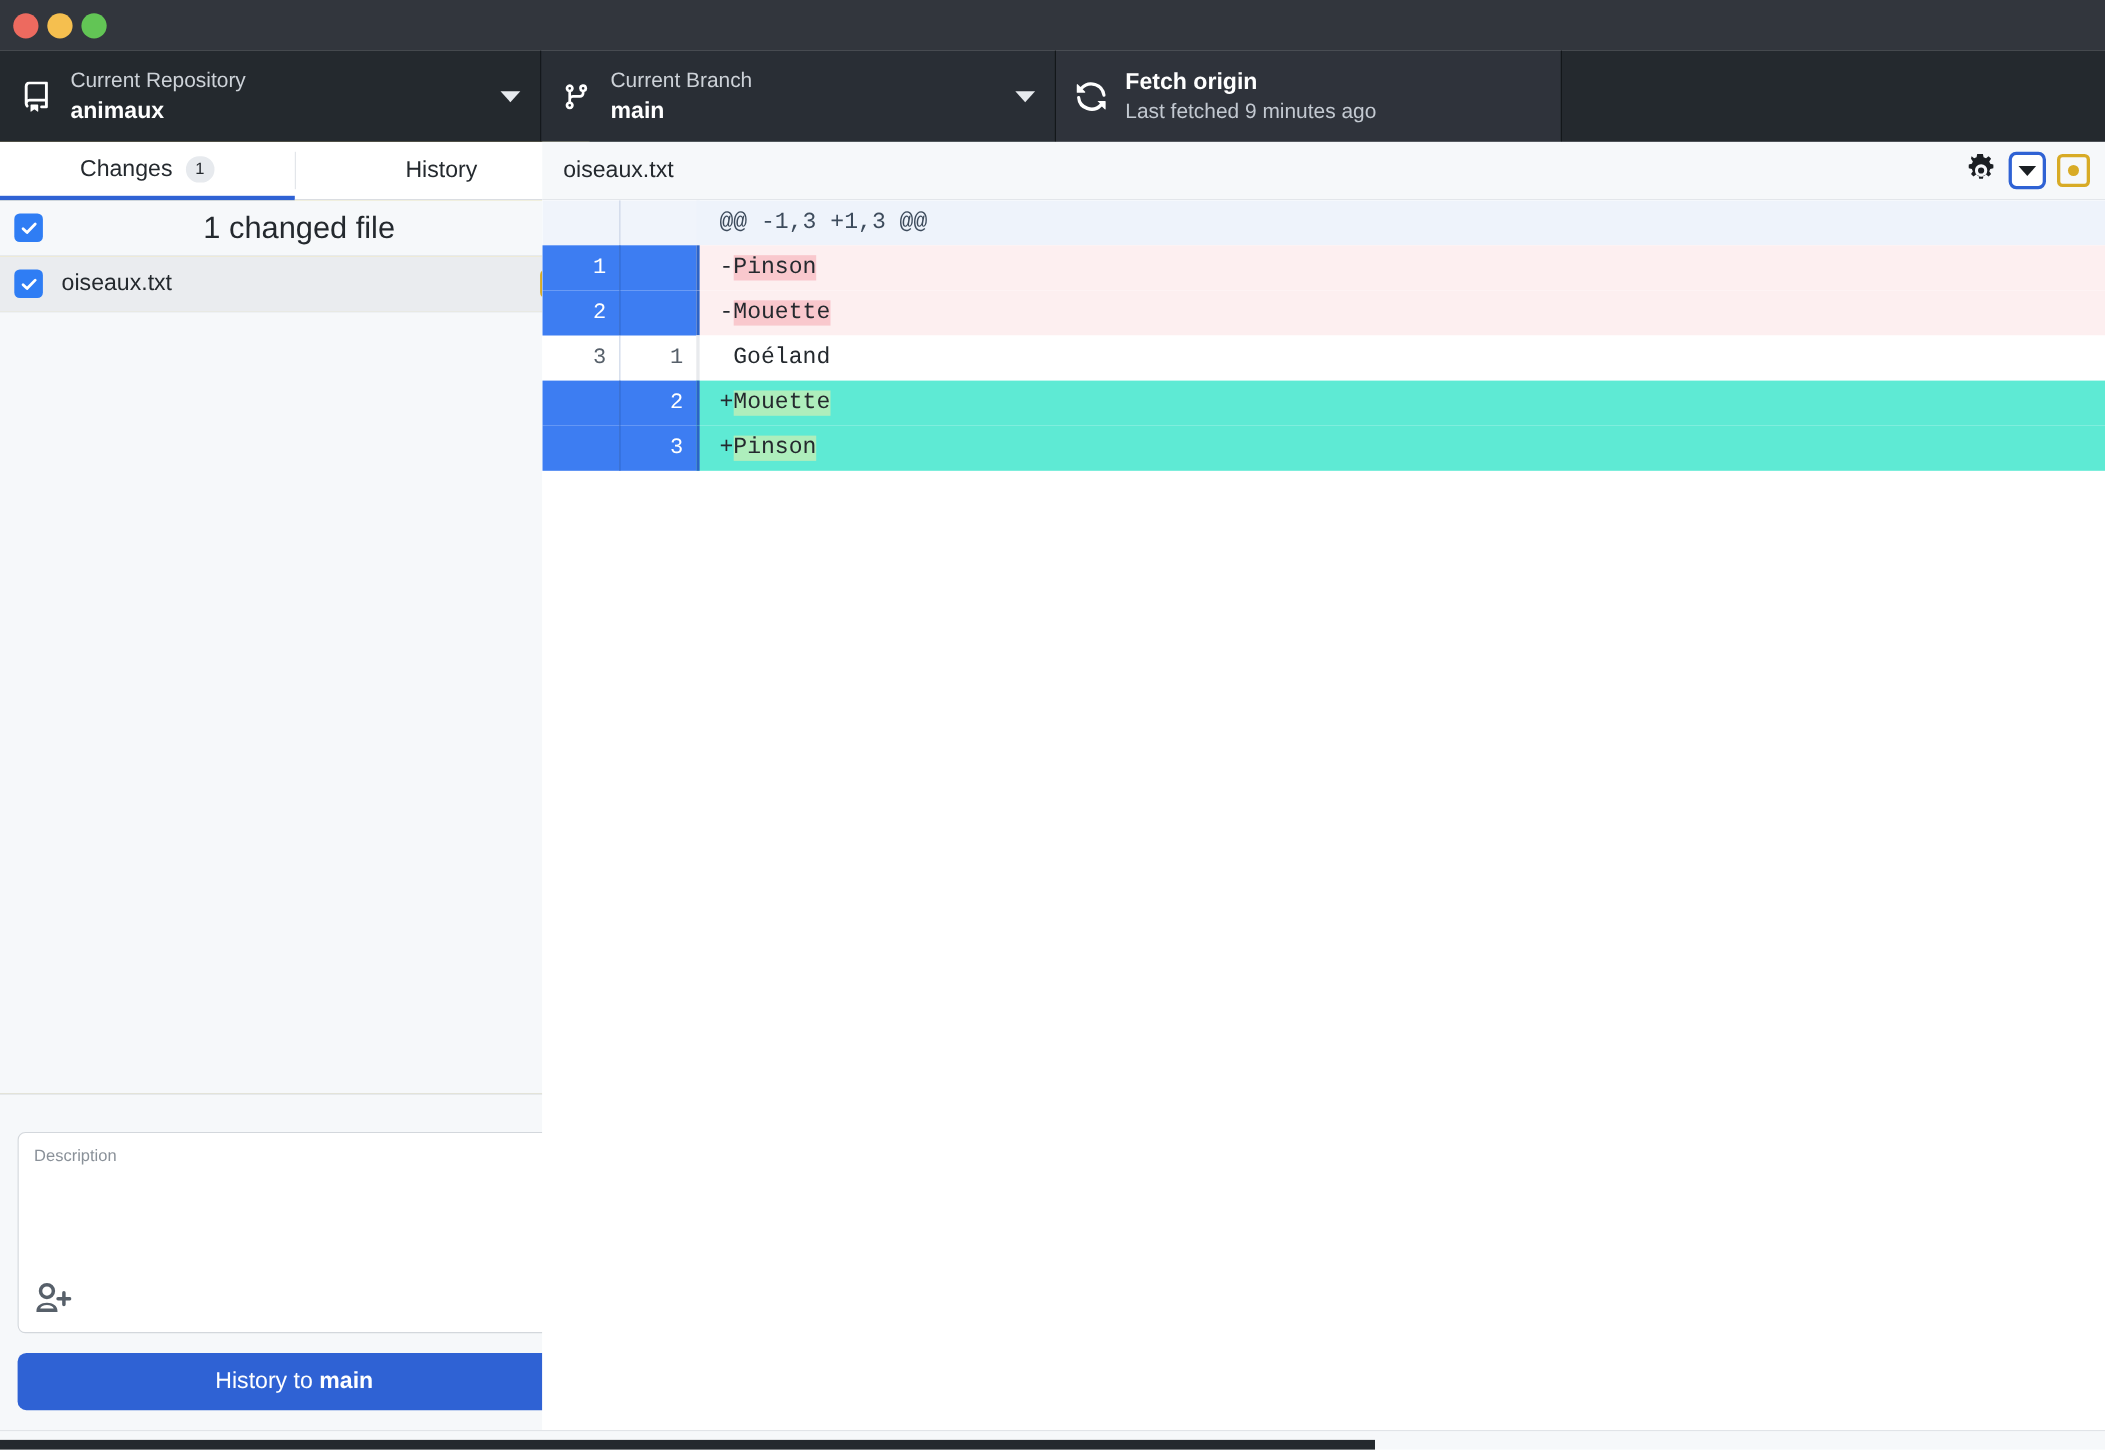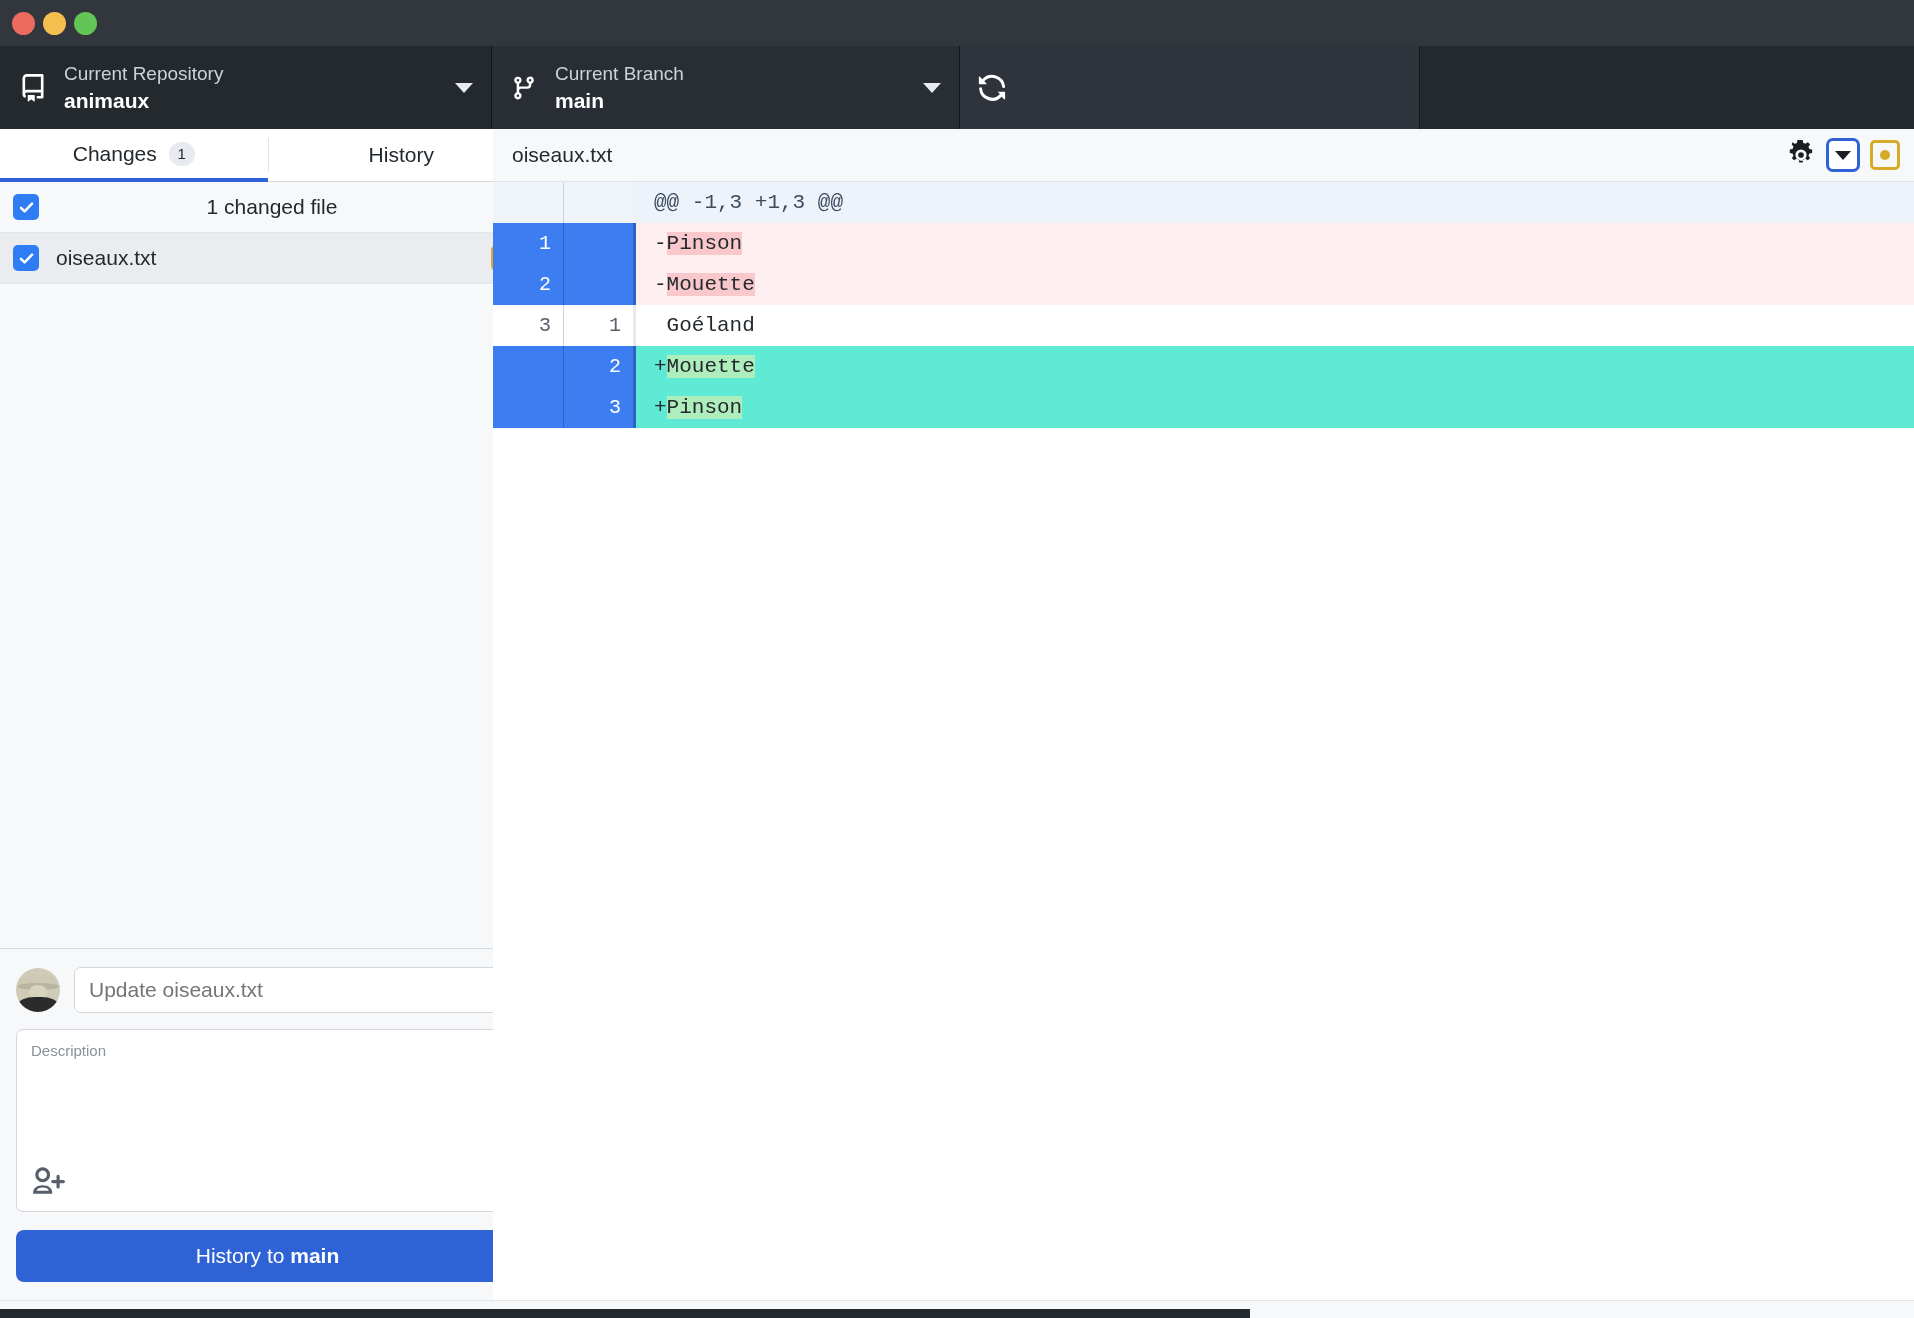--- a/index.html
+++ b/index.html
@@ -66,21 +66,21 @@
   .tab-badge {
     background: #e7eaee; color: #24292e; border-radius: 12px;
     font-size: 15px; min-width: 26px; height: 24px; line-height: 24px;
     text-align: center; padding: 0 8px;
   }
 
   .list-header {
     height: 51px; flex: 0 0 51px; display: flex; align-items: center;
     background: #f6f8fa; border-bottom: 1px solid #e3e6ea; padding-left: 13px;
   }
-  .list-header-label { flex: 1; text-align: center; font-size: 21px; color: #24292e; padding-right: 30px; }
+  .list-header-label { flex: 1; text-align: center; font-size: 28px; color: #24292e; padding-right: 30px; }
   .file-row {
     height: 50px; flex: 0 0 50px; display: flex; align-items: center;
     background: #eaecef; padding-left: 13px; padding-right: 18px; cursor: pointer;
   }
   .file-name { flex: 1; font-size: 21px; color: #24292e; margin-left: 17px; }
   .cbox {
     width: 26px; height: 26px; flex: 0 0 26px; border-radius: 5px;
     background: #2f7df4; display: flex; align-items: center; justify-content: center;
     cursor: pointer;
   }
@@ -222,20 +222,24 @@
       </span>
       <span class="tb-caret"></span>
     </div>
 
     <div class="tb-seg fetch">
       <span class="tb-icon">
         <svg width="30" height="30" viewBox="0 0 16 16" fill="#ffffff" aria-hidden="true">
           <path d="M8 2.5a5.487 5.487 0 0 0-4.131 1.869l1.204 1.204A.25.25 0 0 1 4.896 6H1.25A.25.25 0 0 1 1 5.75V2.104a.25.25 0 0 1 .427-.177l1.38 1.38A7.002 7.002 0 0 1 14.95 7.16a.75.75 0 1 1-1.49.178A5.501 5.501 0 0 0 8 2.5Zm-6.188 5.09a.75.75 0 0 1 .833.656 5.501 5.501 0 0 0 9.592 2.97l-1.204-1.203A.25.25 0 0 1 11.104 10h3.646a.25.25 0 0 1 .25.25v3.646a.25.25 0 0 1-.427.177l-1.38-1.38A7.002 7.002 0 0 1 1.156 8.423a.75.75 0 0 1 .656-.834Z"></path>
         </svg>
       </span>
+      <span class="tb-text">
+        <span class="tb-value">Fetch origin</span>
+        <span class="tb-sub">Last fetched 9 minutes ago</span>
+      </span>
     </div>
 
     <div class="tb-seg filler"></div>
   </div>
 
   <div class="sidebar">
 
     <div class="tabs">
       <div class="tab active">
         <span>Changes</span>
@@ -263,29 +267,20 @@
       </span>
       <span class="file-name">oiseaux.txt</span>
       <span class="mod-badge sm">
           <span class="dot"></span>
         </span>
     </div>
 
     <div class="list-fill"></div>
 
     <div class="commit-area">
-      <div class="summary-row">
-        <span class="avatar">
-          <span class="hat"></span>
-            <span class="brim"></span>
-            <span class="face"></span>
-            <span class="body"></span>
-        </span>
-        <input class="text-input" type="text" value="" placeholder="Update oiseaux.txt" style="">
-      </div>
 
       <div class="desc-wrap">
         <div class="desc-ph">Description</div>
         <span class="coauthor">
           <svg width="34" height="34" viewBox="0 0 16 16" fill="#57606a" aria-hidden="true">
             <path d="M5.5 3.5a2 2 0 1 1 0 4 2 2 0 0 1 0-4Zm0-1.5a3.5 3.5 0 1 0 0 7 3.5 3.5 0 0 0 0-7ZM1 14c0-2.2 2-3.5 4.5-3.5S10 11.8 10 14v.5H1Zm1.6-1h5.8c-.3-1-1.4-1.5-2.9-1.5S2.9 12 2.6 13Z"></path>
             <path d="M12.75 5.5a.75.75 0 0 1 .75.75V8h1.75a.75.75 0 0 1 0 1.5H13.5v1.75a.75.75 0 0 1-1.5 0V9.5h-1.75a.75.75 0 0 1 0-1.5H12V6.25a.75.75 0 0 1 .75-.75Z"></path>
           </svg>
         </span>
       </div>

